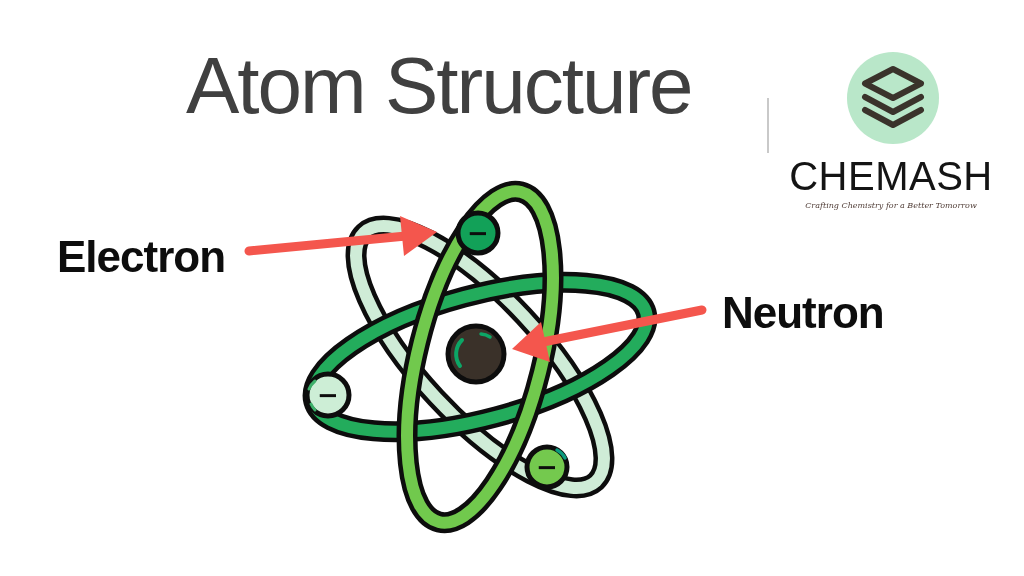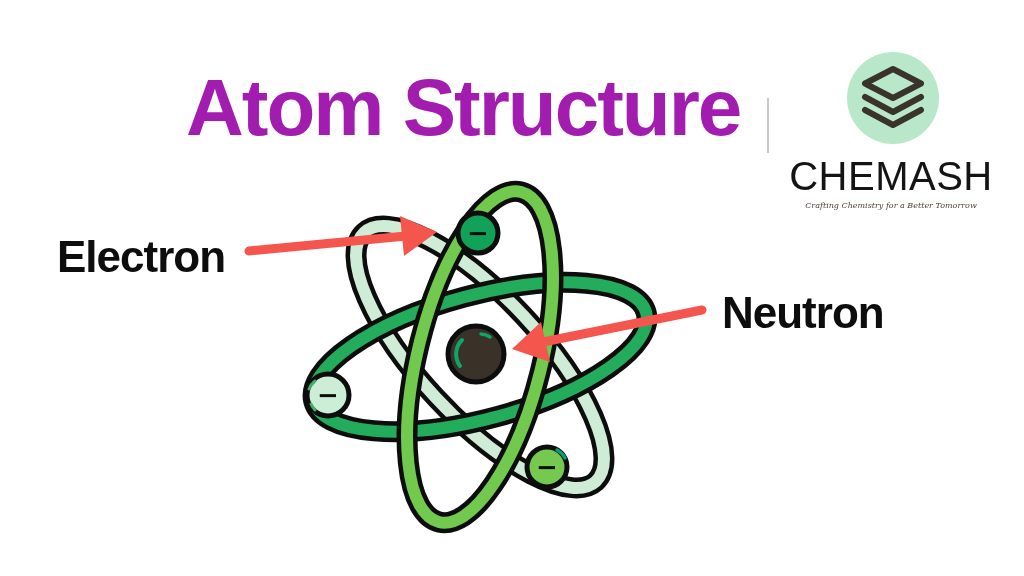--- a/index.html
+++ b/index.html
@@ -7,25 +7,25 @@
   .canvas {
     position: relative;
     width: 1024px;
     height: 576px;
     background: #ffffff;
     font-family: "Liberation Sans", sans-serif;
   }
   .page-title {
     position: absolute;
     left: 186px;
-    top: 68px;
+    top: 46px;
     font-size: 80px;
-    font-weight: bold;
+    font-weight: normal;
     letter-spacing: -2px;
-    color: #a21caf;
+    color: #404040;
     line-height: 1.0;
     white-space: nowrap;
   }
   .cursor-line {
     position: absolute;
     left: 767px;
     top: 98px;
     width: 2px;
     height: 55px;
     background: #c9c9c9;

